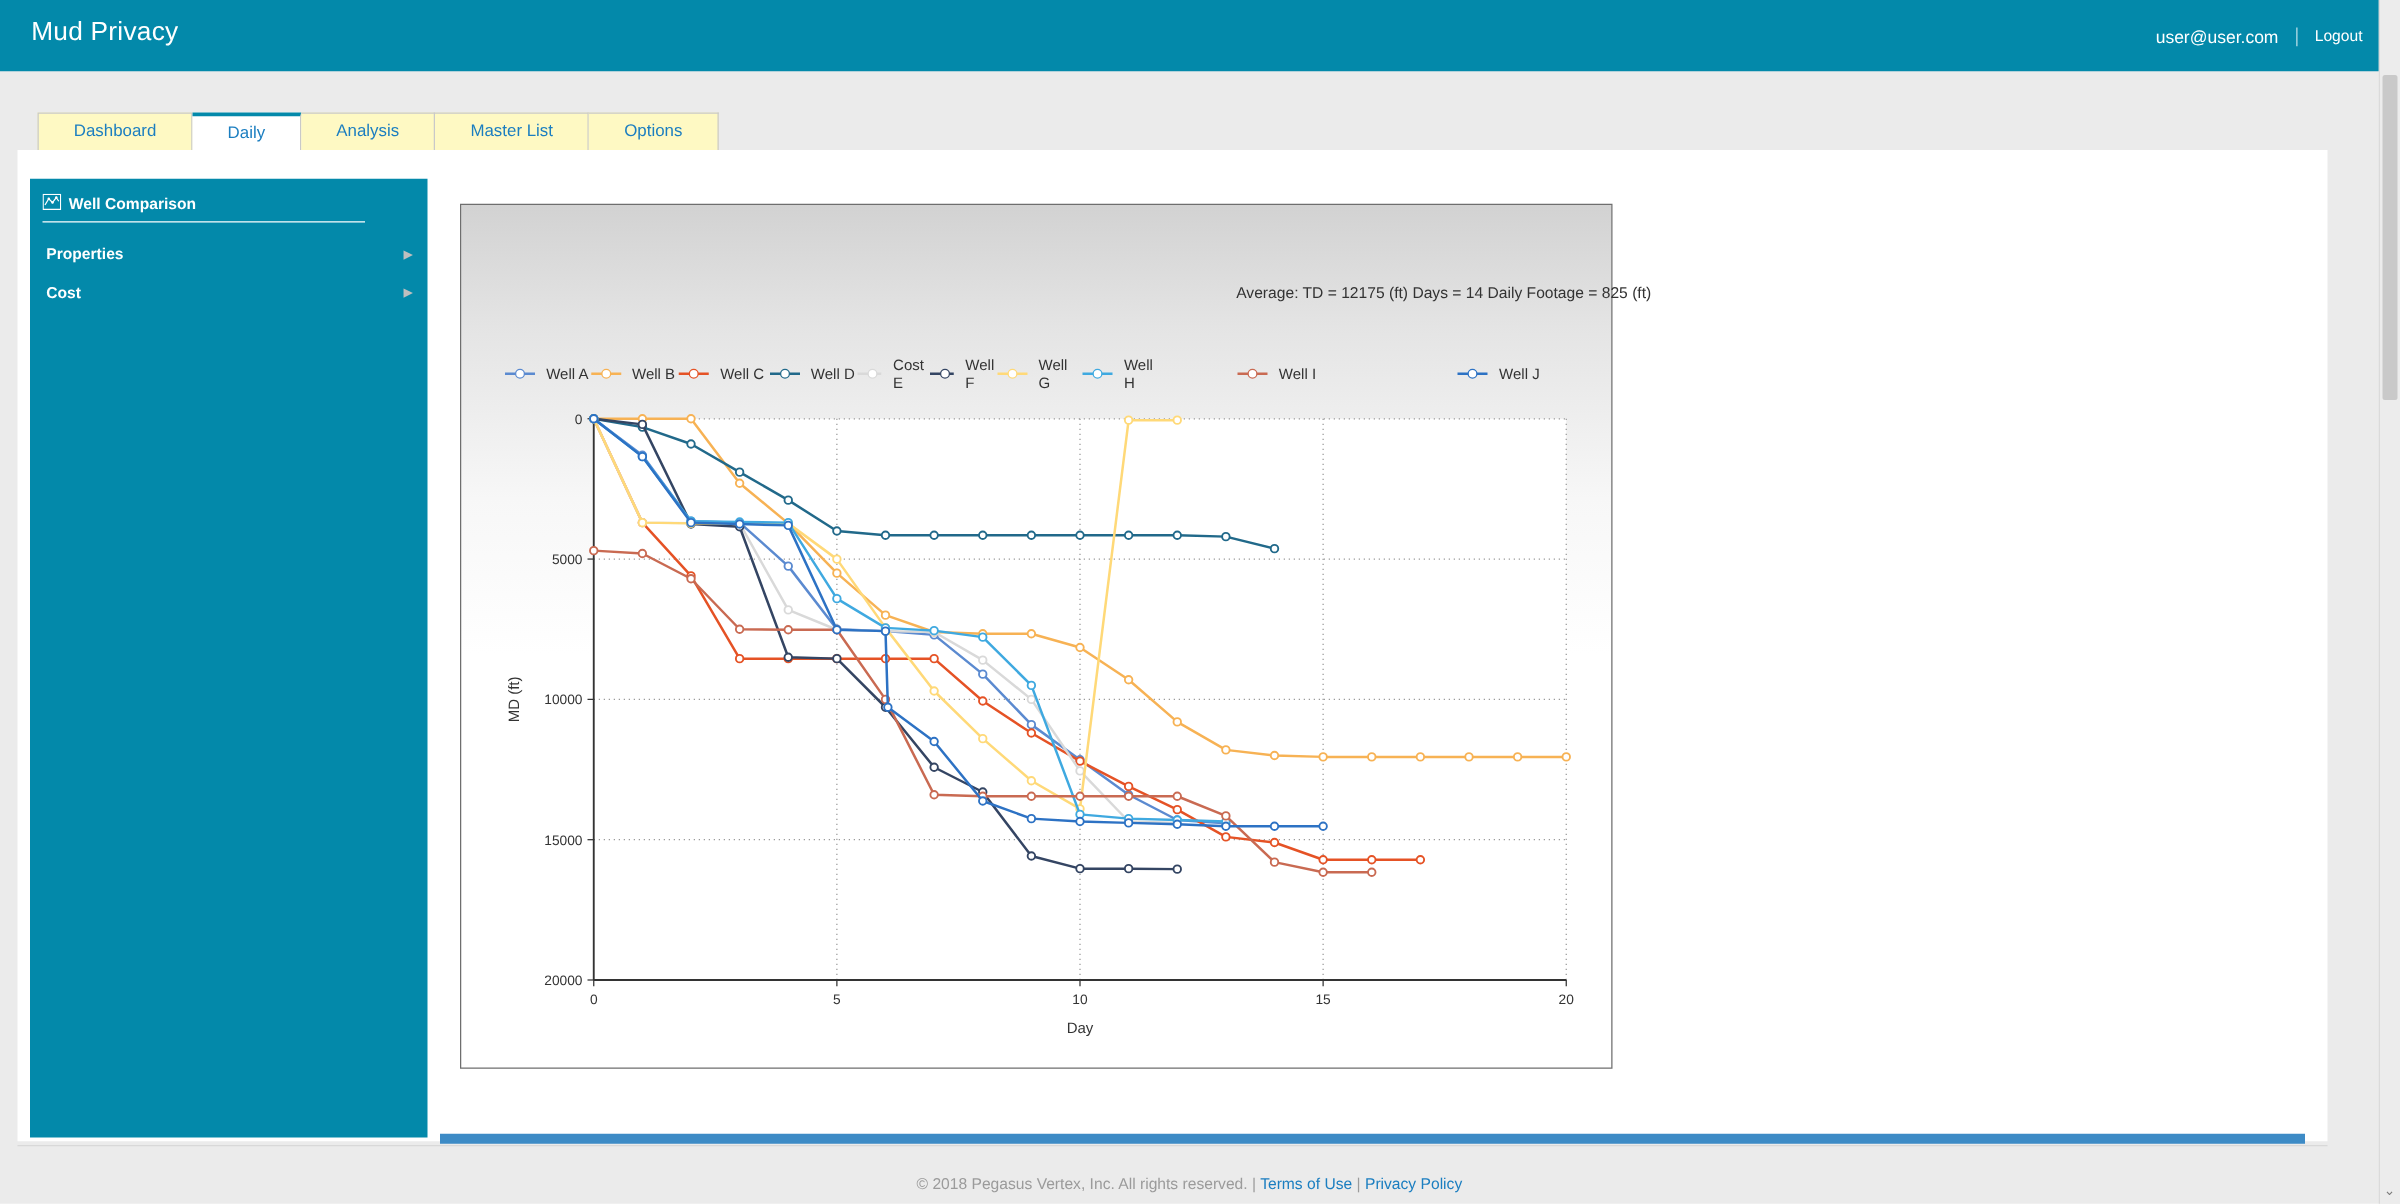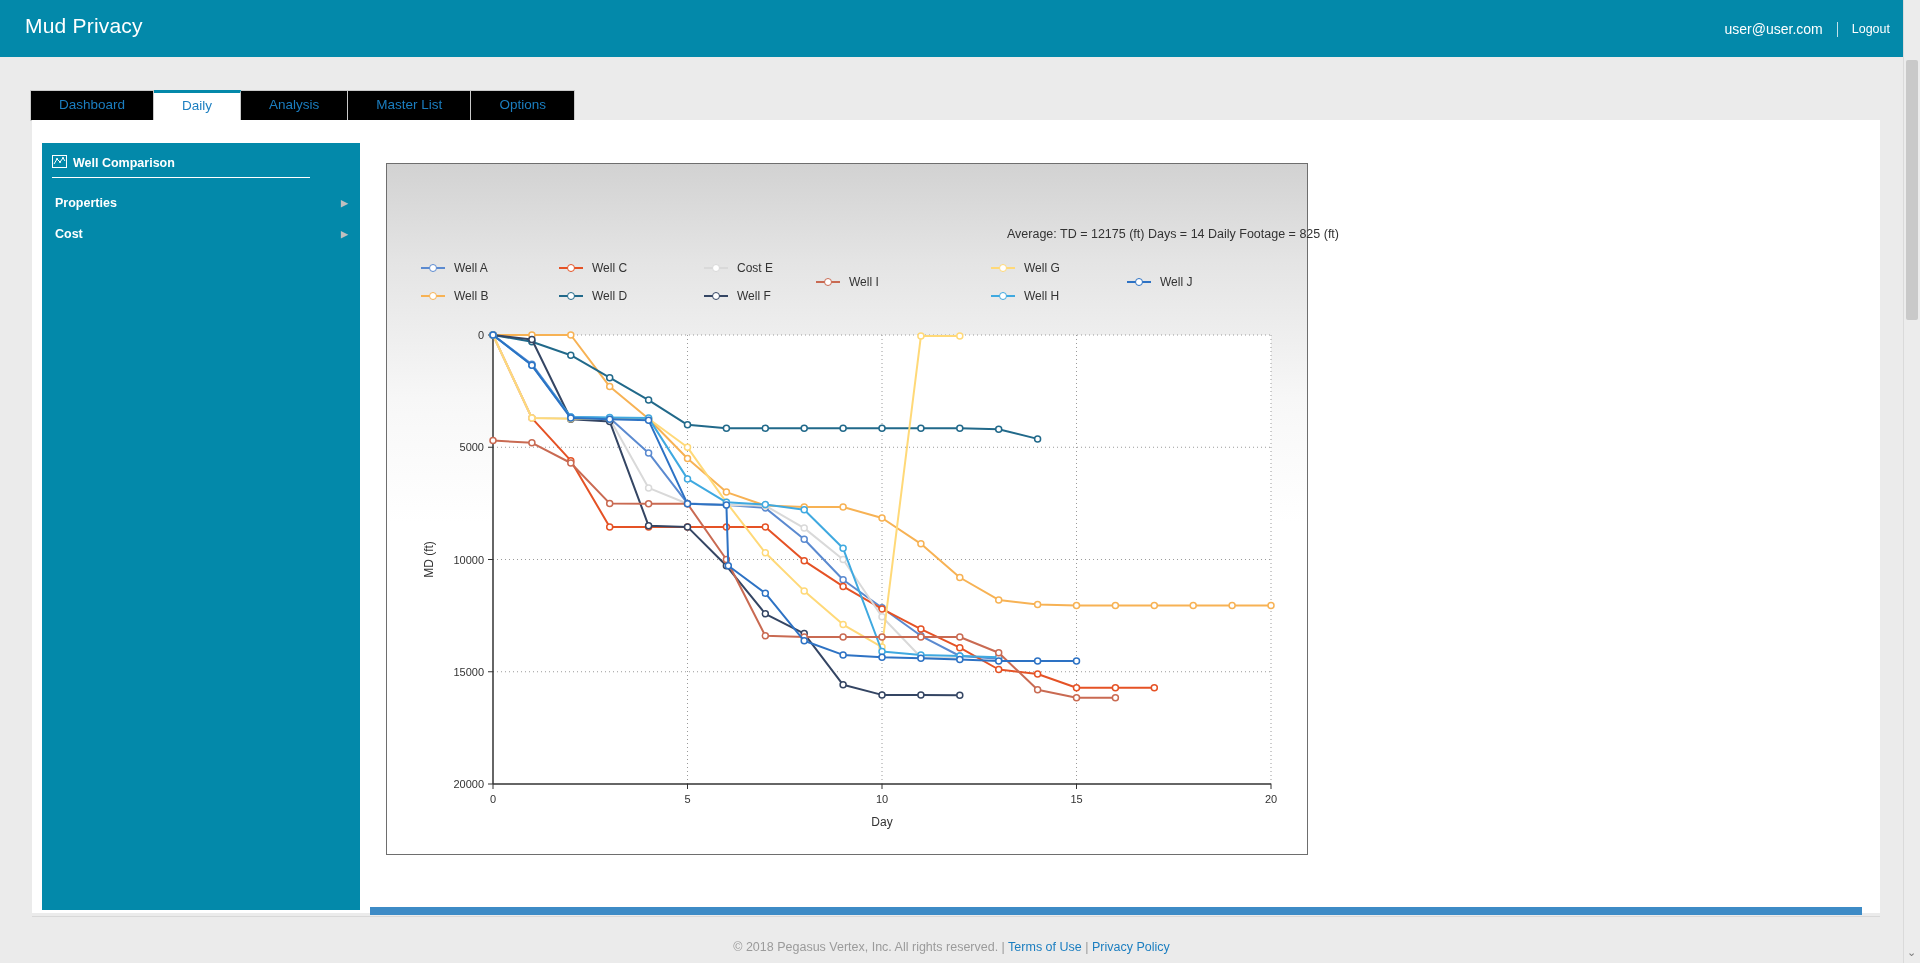--- a/index.html
+++ b/index.html
@@ -11,50 +11,50 @@
   .app-header{position:absolute;left:0;top:0;width:1920px;height:57px;background:#0389AA;}
   .app-title{position:absolute;left:25px;top:14px;font-size:21px;color:#fff;letter-spacing:.2px;}
   .hdr-right{position:absolute;right:30px;top:21px;display:flex;align-items:center;gap:14px;}
   .hdr-email{color:#fff;font-size:14px;}
   .hdr-sep{width:1px;height:15px;background:rgba(255,255,255,.75);}
   .hdr-logout{color:#fff;font-size:12.5px;cursor:pointer;}
   
   .tab-row{position:absolute;left:30px;top:90px;display:flex;}
   .tab{
     box-sizing:border-box;height:31px;line-height:28px;padding:0 28px;
-    background:#000000;border:1px solid #C9C9C9;border-left-width:0;
+    background:#fef9c3;border:1px solid #C9C9C9;border-left-width:0;
     color:#1B7EC0;font-size:13.5px;cursor:pointer;
   }
   .tab:first-child{border-left-width:1px;}
   .tab.active{
     background:#fff;border-top:3px solid #0389AA;border-bottom:0;
     line-height:26px;color:#1B7EC0;
   }
   
-  .panel{position:absolute;left:32px;top:120px;width:1848px;height:793px;background:#fff;}
+  .panel{position:absolute;left:14px;top:120px;width:1848px;height:793px;background:#fff;}
   
   .sidebar{position:absolute;left:10px;top:23px;width:318px;height:767px;background:#0389AA;}
   .sb-head{padding:12px 10px 0 10px;color:#fff;font-size:12.5px;font-weight:bold;display:flex;align-items:center;gap:6px;}
   .sb-rule{margin:6px 10px 10px 10px;width:258px;border-bottom:1px solid #fff;}
   .sb-item{
     height:30px;line-height:30px;padding-left:13px;color:#fff;
     font-size:12.5px;font-weight:bold;cursor:pointer;position:relative;margin-bottom:1px;
   }
   .sb-item.active{background:#fff;color:#222;}
   .sb-arrow{position:absolute;right:12px;top:0;color:#BFBFBF;font-size:9px;}
   
   .chart-box{
     position:absolute;left:354px;top:43px;width:922px;height:692px;
     border:1px solid #6E6E6E;box-sizing:border-box;
     background:linear-gradient(#D2D2D2 0%,#E4E4E4 14%,#F7F7F7 34%,#FFFFFF 52%);
   }
   .chart-title{position:absolute;left:0;width:100%;top:22px;text-align:center;font-size:15.5px;font-weight:bold;color:#222;}
   .chart-sub{position:absolute;left:0;width:100%;top:63px;text-align:right;font-size:12.5px;color:#333;margin-left:32px;}
   .legend{position:absolute;left:34px;top:90px;height:56px;display:flex;}
-  .lg-col{display:flex;flex-direction:column;justify-content:space-around;}
+  .lg-col{display:flex;flex-direction:row;justify-content:space-around;align-items:flex-end;}
   .lg-col.single{justify-content:center;}
   .lg-item{display:flex;align-items:center;gap:9px;height:22px;}
   .lg-swatch{position:relative;width:24px;height:2px;}
   .lg-swatch i{position:absolute;left:8px;top:-3px;width:6px;height:6px;border-radius:50%;background:#fff;border:1.5px solid currentColor;display:block;}
   .lg-label{font-size:12px;color:#333;}
   .plot-svg{position:absolute;left:0;top:0;}
   
   .hscroll-bar{position:absolute;left:338px;top:787px;width:1492px;height:8px;background:#3D8BC6;cursor:pointer;}
   .panel-bottom-line{position:absolute;left:0;top:796px;width:100%;height:1px;background:#D8D8D8;}
   .page-footer{position:absolute;left:0;top:940px;width:1903px;text-align:center;font-size:12.5px;color:#9B9B9B;}
@@ -148,40 +148,40 @@
             </span>
             <span class="lg-label">Cost E</span>
           </div>
           <div class="lg-item">
             <span class="lg-swatch" style="background: rgb(52, 69, 99); color: rgb(52, 69, 99);">
               <i></i>
             </span>
             <span class="lg-label">Well F</span>
           </div>
         </div>
+        <div class="lg-col" style="width: 136px;">
+          <div class="lg-item">
+            <span class="lg-swatch" style="background: rgb(255, 217, 120); color: rgb(255, 217, 120);">
+              <i></i>
+            </span>
+            <span class="lg-label">Well G</span>
+          </div>
+          <div class="lg-item">
+            <span class="lg-swatch" style="background: rgb(63, 169, 224); color: rgb(63, 169, 224);">
+              <i></i>
+            </span>
+            <span class="lg-label">Well H</span>
+          </div>
+        </div>
         <div class="lg-col single" style="width: 175px;">
           <div class="lg-item">
             <span class="lg-swatch" style="background: rgb(201, 106, 82); color: rgb(201, 106, 82);">
               <i></i>
             </span>
             <span class="lg-label">Well I</span>
-          </div>
-        </div>
-        <div class="lg-col" style="width: 136px;">
-          <div class="lg-item">
-            <span class="lg-swatch" style="background: rgb(255, 217, 120); color: rgb(255, 217, 120);">
-              <i></i>
-            </span>
-            <span class="lg-label">Well G</span>
-          </div>
-          <div class="lg-item">
-            <span class="lg-swatch" style="background: rgb(63, 169, 224); color: rgb(63, 169, 224);">
-              <i></i>
-            </span>
-            <span class="lg-label">Well H</span>
           </div>
         </div>
         <div class="lg-col single" style="width: 180px;">
           <div class="lg-item">
             <span class="lg-swatch" style="background: rgb(45, 114, 196); color: rgb(45, 114, 196);">
               <i></i>
             </span>
             <span class="lg-label">Well J</span>
           </div>
         </div>

